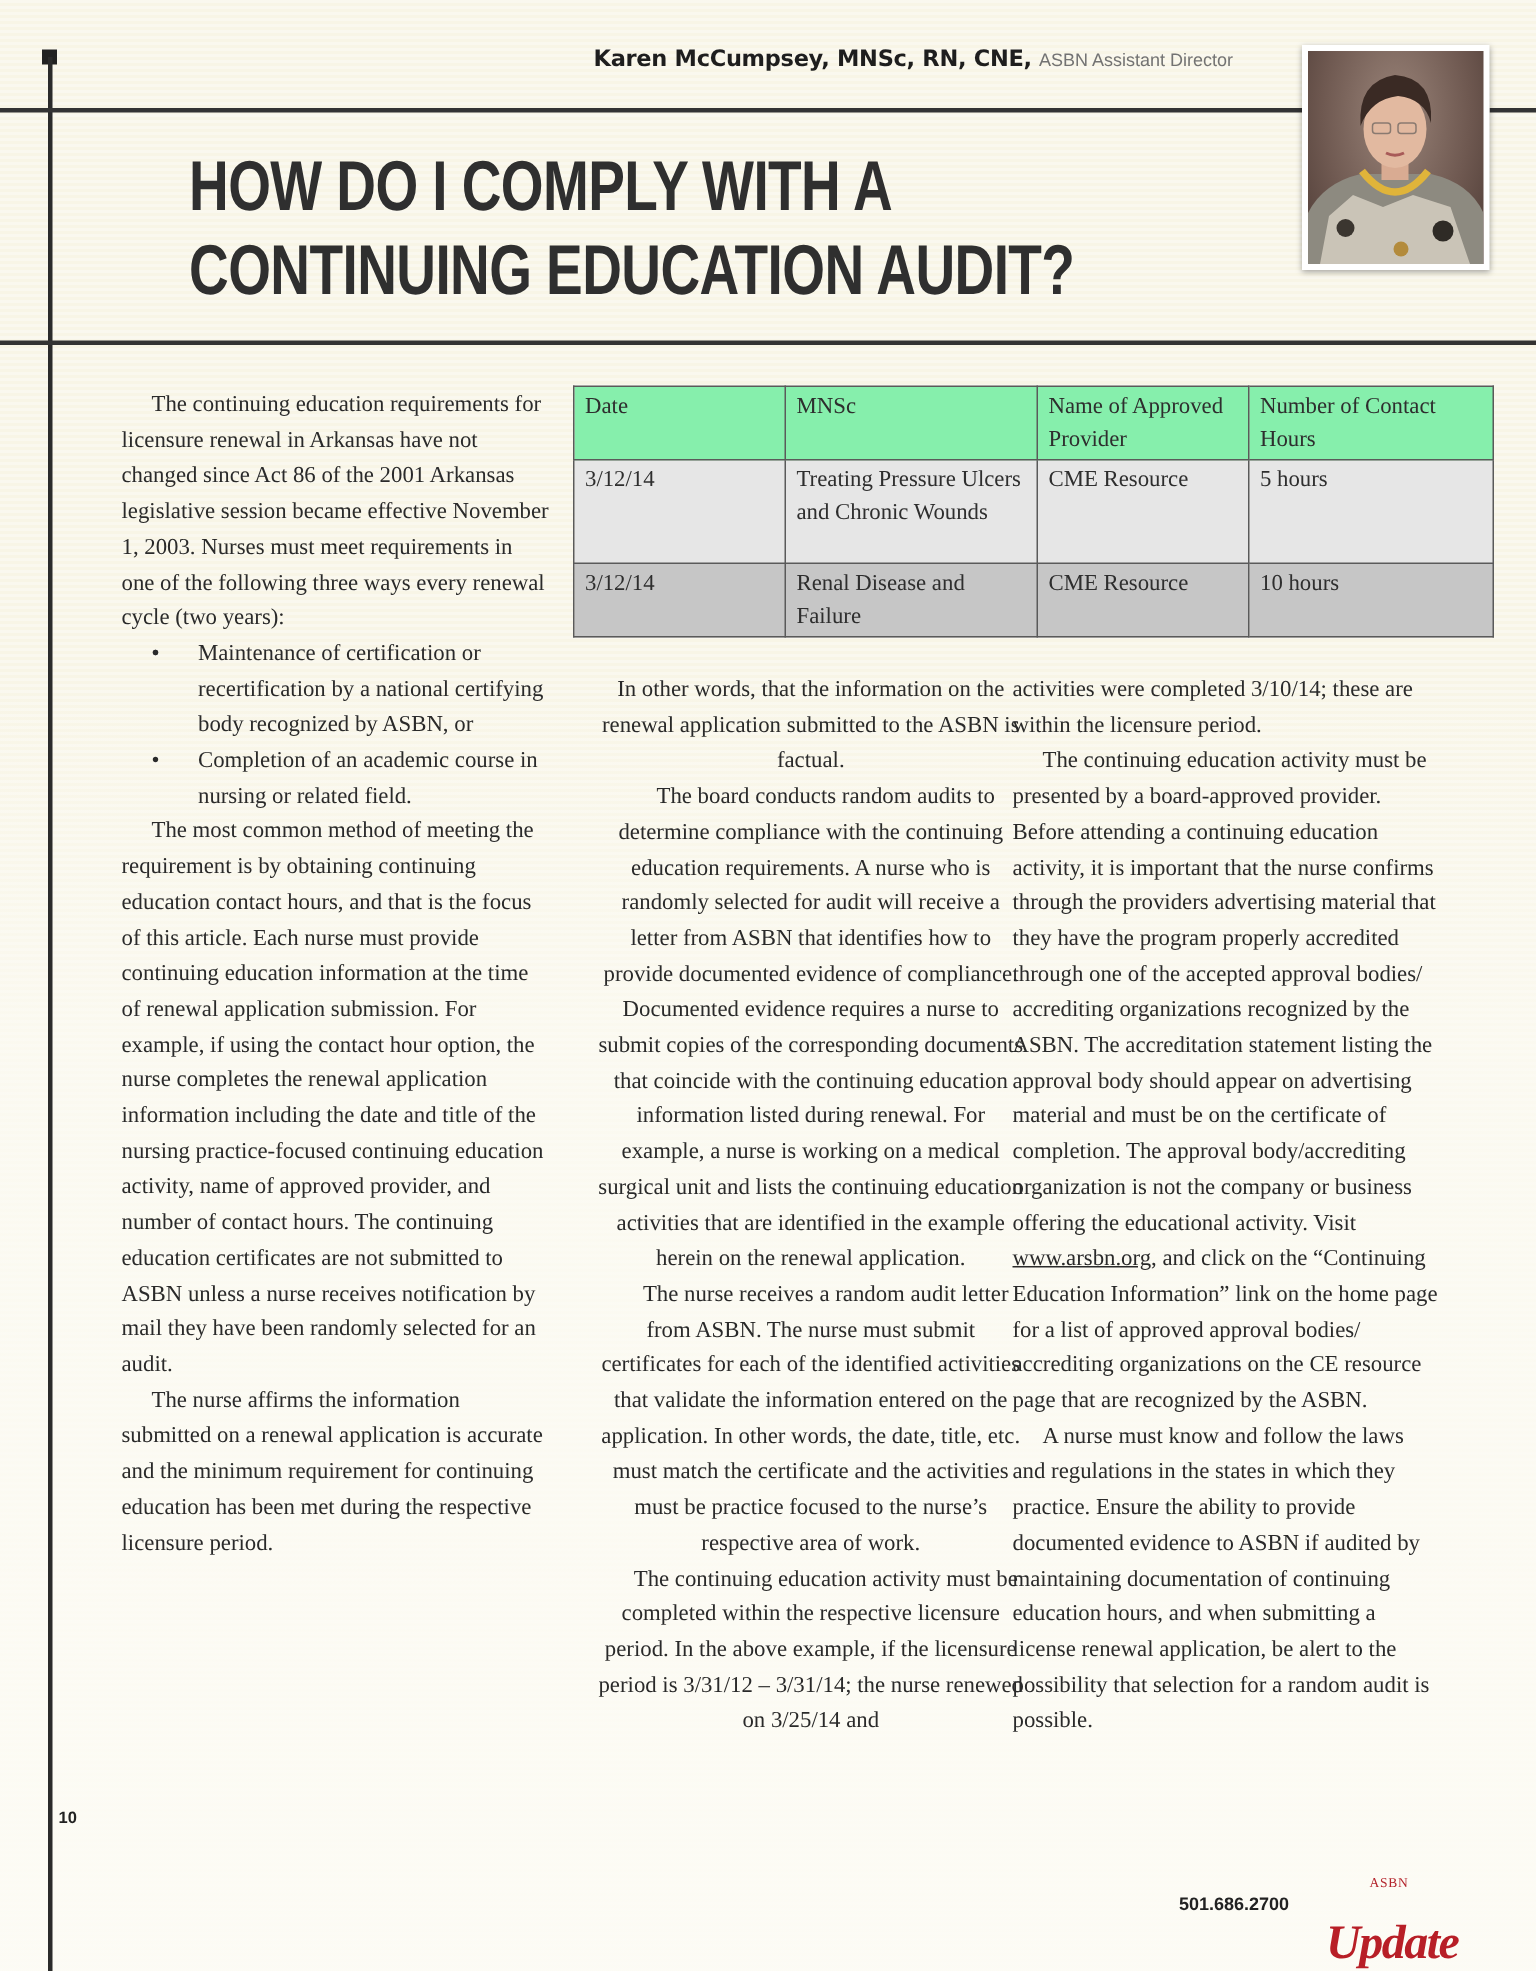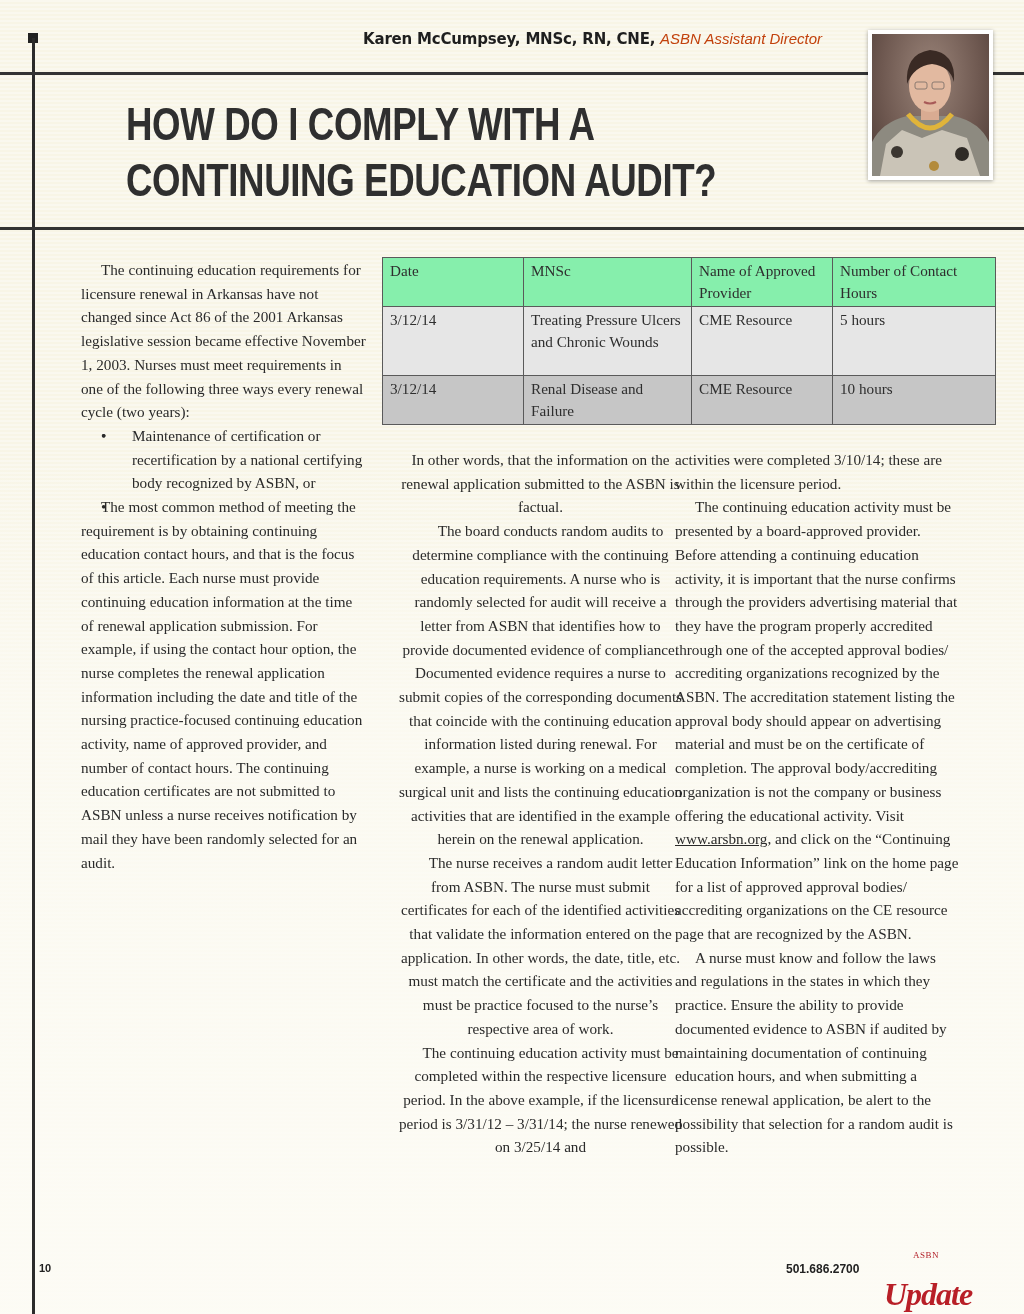--- a/index.html
+++ b/index.html
@@ -18,21 +18,21 @@
   .vcap { position: absolute; left: 28px; top: 33px; width: 10px; height: 10px; background: #222; }
   .hline1 { position: absolute; left: 0; top: 72px; width: 868px; height: 3px; background: #333; }
   .hline1b { position: absolute; left: 993px; top: 72px; width: 31px; height: 3px; background: #333; }
   .hline2 { position: absolute; left: 0; top: 227px; width: 1024px; height: 3px; background: #333; }
 
   .byline {
     position: absolute; right: 202px; top: 30px; font-size: 15px; white-space: nowrap;
     font-family: "DejaVu Sans", sans-serif;
   }
   .byline .name { font-weight: bold; color: #1e1e1e; letter-spacing: -0.2px; margin-left: 32px; }
-  .byline .role { font-style: italic; color: #c2410c; font-family: "Liberation Sans", sans-serif; font-size: 15px; }
+  .byline .role { color: #737373; font-family: "Liberation Sans", sans-serif; font-size: 12px; }
 
   .title {
     position: absolute; left: 126px; top: 96px; margin: 0;
     font-family: "Liberation Sans", sans-serif; font-weight: bold;
     font-size: 47px; line-height: 56px; color: #2f2f2f;
     transform: scaleX(0.78); transform-origin: left top; letter-spacing: -0.5px;
     white-space: nowrap;
   }
 
   .photo {
@@ -58,21 +58,21 @@
     border-collapse: collapse; font-size: 15.2px; line-height: 22px; color: #2e2e2e;
   }
   table.ce th, table.ce td {
     border: 1px solid #5a5a5a; text-align: left; vertical-align: top;
     padding: 2px 6px 2px 7px; font-weight: normal;
   }
   table.ce thead tr { background: #86efac; height: 48px; }
   table.ce tbody tr.r1 { background: #e6e6e6; height: 69px; }
   table.ce tbody tr.r2 { background: #c6c6c6; height: 47px; }
 
-  .pagenum { position: absolute; left: 39px; top: 1262px; font-family: "Liberation Sans", sans-serif; font-weight: bold; font-size: 11px; color: #222; }
+  .pagenum { position: absolute; left: 39px; top: 1206px; font-family: "Liberation Sans", sans-serif; font-weight: bold; font-size: 11px; color: #222; }
   .phone { position: absolute; left: 786px; top: 1262px; font-family: "Liberation Sans", sans-serif; font-weight: bold; font-size: 12px; color: #222; }
   .logo { position: absolute; left: 884px; top: 1250px; width: 112px; height: 36px; }
   .logo .asbn { position: absolute; left: 29px; top: 0px; font-family: "Liberation Serif", serif; font-size: 9px; color: #b3232b; letter-spacing: 0.5px; }
   .logo .update { position: absolute; left: 0; top: 1px; font-family: "Liberation Serif", serif; font-style: italic; font-weight: bold; font-size: 32px; color: #b81f27; letter-spacing: -1px; margin-top: 25px; }
 </style>
 </head>
 <body>
 
 <div class="lower-bg"></div>
 
@@ -134,23 +134,24 @@
       <td>10 hours</td>
     </tr>
   </tbody>
 </table>
 
 <div class="col col1">
   <p class="indent">The continuing education requirements for licensure renewal in Arkansas have not changed since Act 86 of the 2001 Arkansas legislative session became effective November 1, 2003. Nurses must meet requirements in one of the following three ways every renewal cycle (two years):</p>
   <ul>
     <li><span class="bullet">•</span></li>
     <li><span class="bullet">•</span><span>Maintenance of certification or recertification by a national certifying body recognized by ASBN, or</span></li>
-    <li><span class="bullet">•</span></li>
+    <li><span class="bullet">•</span><span>Completion of an academic course in nursing or related field.</span></li>
   </ul>
   <p class="indent">The most common method of meeting the requirement is by obtaining continuing education contact hours, and that is the focus of this article. Each nurse must provide continuing education information at the time of renewal application submission. For example, if using the contact hour option, the nurse completes the renewal application information including the date and title of the nursing practice-focused continuing education activity, name of approved provider, and number of contact hours. The continuing education certificates are not submitted to ASBN unless a nurse receives notification by mail they have been randomly selected for an audit.</p>
+  <p class="indent">The nurse affirms the information submitted on a renewal application is accurate and the minimum requirement for continuing education has been met during the respective licensure period.</p>
 </div>
 
 <div class="col col2">
   <p>In other words, that the information on the renewal application submitted to the ASBN is factual.</p>
   <p class="indent">The board conducts random audits to determine compliance with the continuing education requirements. A nurse who is randomly selected for audit will receive a letter from ASBN that identifies how to provide documented evidence of compliance. Documented evidence requires a nurse to submit copies of the corresponding documents that coincide with the continuing education information listed during renewal. For example, a nurse is working on a medical surgical unit and lists the continuing education activities that are identified in the example herein on the renewal application.</p>
   <p class="indent">The nurse receives a random audit letter from ASBN. The nurse must submit certificates for each of the identified activities that validate the information entered on the application. In other words, the date, title, etc. must match the certificate and the activities must be practice focused to the nurse’s respective area of work.</p>
   <p class="indent">The continuing education activity must be completed within the respective licensure period. In the above example, if the licensure period is 3/31/12 – 3/31/14; the nurse renewed on 3/25/14 and</p>
 </div>
 
 <div class="col col3">

